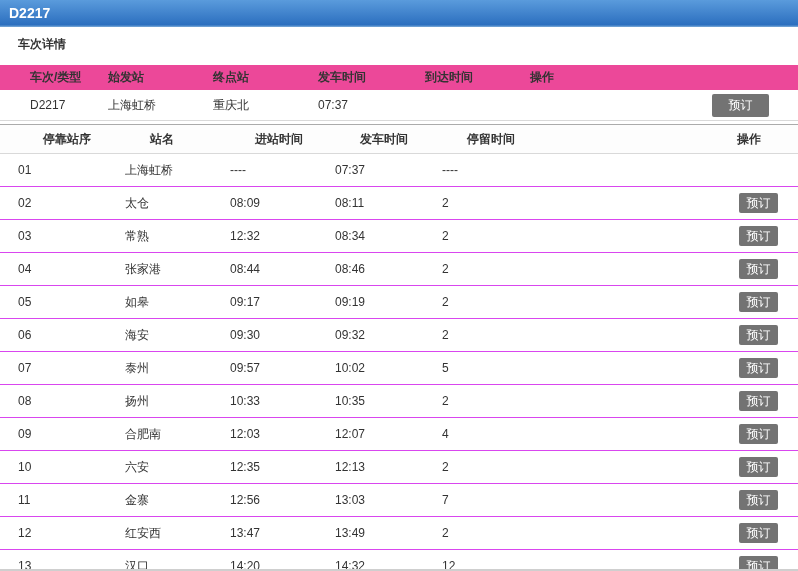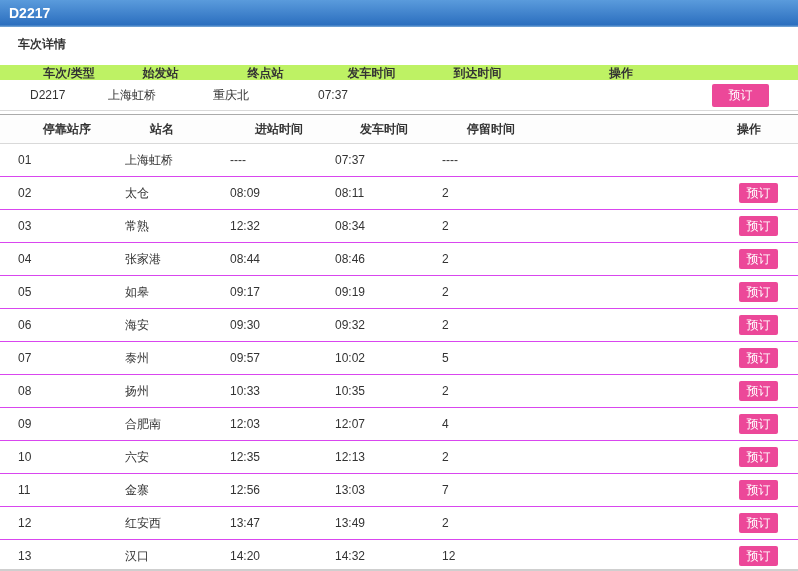--- a/index.html
+++ b/index.html
@@ -12,31 +12,31 @@
     height:27px;
     background:linear-gradient(to bottom,#5a9bdc 0%,#2c6fbf 92%,#7fadd9 100%);
     color:#fff; font-weight:bold; font-size:14px;
     line-height:26px; padding-left:9px;
   }
   .section-title { padding:9px 0 6px 18px; font-weight:bold; height:38px; }
 
   .grid { display:grid; align-items:center; }
   
   .t1-cols { grid-template-columns:78px 105px 105px 107px 105px 182px 1fr; padding-left:30px; }
-  .t1-hdr { height:15px; background:#bef264; font-weight:bold;text-align:center; }
+  .t1-hdr { height:25px; background:#ec4899; font-weight:bold; }
   .t1-row { height:31px; border-bottom:1px solid #d9d9d9; }
 
   .t2 { margin-top:3px; border-top:1px solid #ababab; }
   
   .t2-cols { grid-template-columns:107px 105px 105px 107px 270px 1fr; padding-left:18px; }
   .t2-hdr { height:29px; font-weight:bold; border-bottom:1px solid #d9d9d9; background:#fdfdfd;padding-left:43px; }
   .t2-row { height:33px; border-bottom:1px solid #d946ef; }
 
   .btn {
-    background:#ec4899; color:#fff; border:none; border-radius:2px;
+    background:#737373; color:#fff; border:none; border-radius:2px;
     font-family:inherit; font-size:12px; cursor:pointer; display:inline-block;
   }
   .btn-lg { width:57px; height:23px; line-height:23px; text-align:center; }
   .btn-sm { width:39px; height:20px; line-height:20px; text-align:center; }
   .cell-action-left { justify-self:start; }
   .cell-action-right { justify-self:end; padding-right:20px; }
   .bottom-strip {
     position:absolute; left:0; right:0; bottom:0; height:2px; background:#cfcfcf;
   }
 </style>

